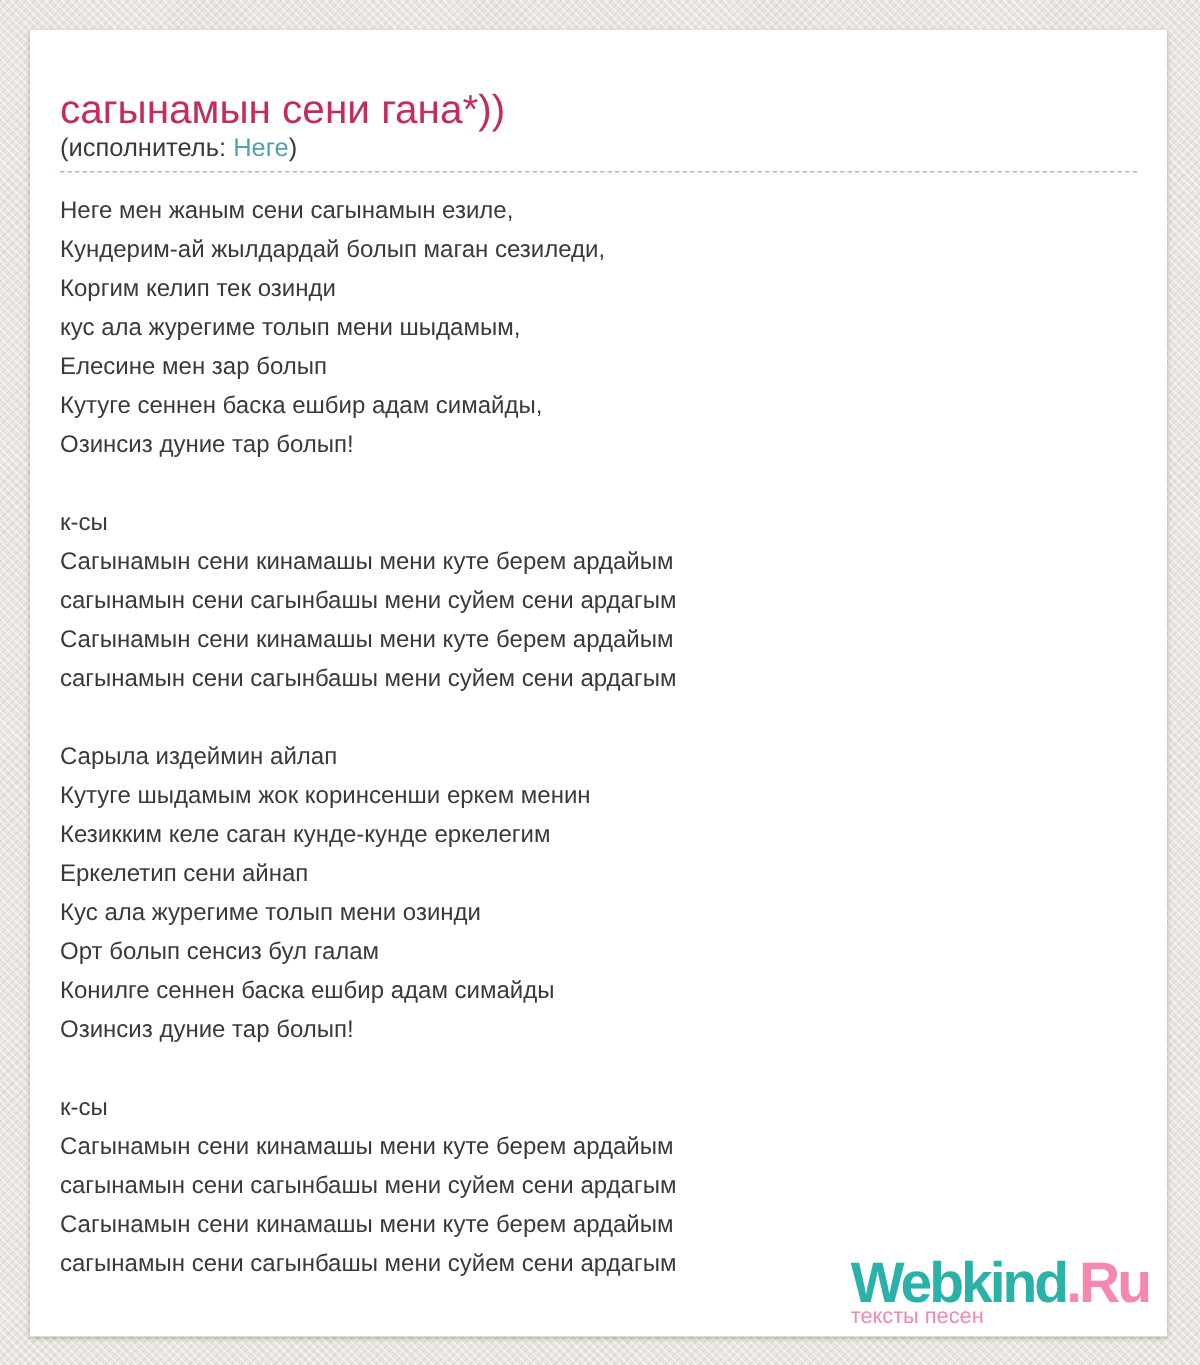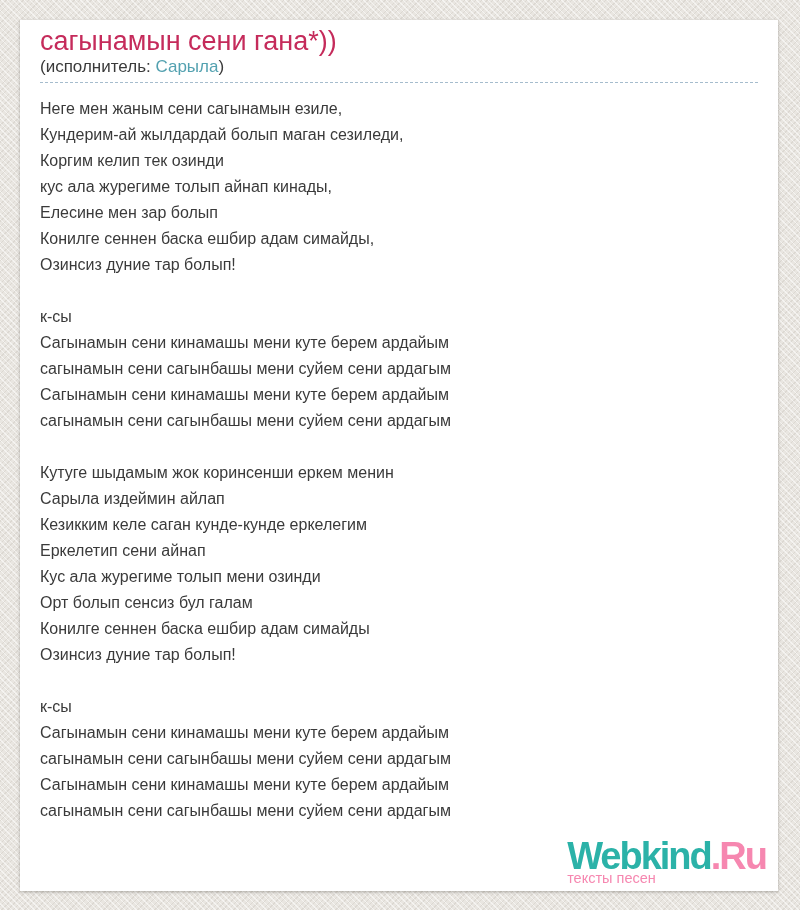--- a/index.html
+++ b/index.html
@@ -24,21 +24,21 @@
   .card {
     position: absolute;
     left: 20px;
     top: 20px;
     width: 758px;
     height: 871px;
     background: var(--card-bg, #ffffff);
     box-shadow: 0 1px 3px rgba(95, 90, 83, 0.45);
   }
   .card-inner {
-    padding: 8px 20px 0 20px;
+    padding: 40px 20px 0 20px;
   }
   .title {
     margin: 0 0 2px 0;
     font-size: 27px;
     line-height: 26px;
     font-weight: normal;
     color: var(--title-color, #c52b5b);
   }
   .artist-line {
     font-size: 17px;
@@ -90,42 +90,42 @@
 </style>
 </head>
 <body>
 
 <div class="page">
   <div class="card">
     <div class="card-inner">
 
       <h1 class="title">сагынамын сени гана*))</h1>
 
-      <div class="artist-line"><span>(исполнитель: </span><a class="artist-link">Сарыла</a><span>)</span></div>
+      <div class="artist-line"><span>(исполнитель: </span><a class="artist-link">Неге</a><span>)</span></div>
 
       <div class="lyrics" id="lyrics">
           <div class="stanza">
             <div class="line">Неге мен жаным сени сагынамын езиле,</div>
             <div class="line">Кундерим-ай жылдардай болып маган сезиледи,</div>
             <div class="line">Коргим келип тек озинди</div>
-            <div class="line">кус ала журегиме толып айнап кинады,</div>
+            <div class="line">кус ала журегиме толып мени шыдамым,</div>
             <div class="line">Елесине мен зар болып</div>
-            <div class="line">Конилге сеннен баска ешбир адам симайды,</div>
+            <div class="line">Кутуге сеннен баска ешбир адам симайды,</div>
             <div class="line">Озинсиз дуние тар болып!</div>
           </div>
           <div class="stanza">
             <div class="line">к-сы</div>
             <div class="line">Сагынамын сени кинамашы мени куте берем ардайым</div>
             <div class="line">сагынамын сени сагынбашы мени суйем сени ардагым</div>
             <div class="line">Сагынамын сени кинамашы мени куте берем ардайым</div>
             <div class="line">сагынамын сени сагынбашы мени суйем сени ардагым</div>
           </div>
           <div class="stanza">
+            <div class="line">Сарыла издеймин айлап</div>
             <div class="line">Кутуге шыдамым жок коринсенши еркем менин</div>
-            <div class="line">Сарыла издеймин айлап</div>
             <div class="line">Кезикким келе саган кунде-кунде еркелегим</div>
             <div class="line">Еркелетип сени айнап</div>
             <div class="line">Кус ала журегиме толып мени озинди</div>
             <div class="line">Орт болып сенсиз бул галам</div>
             <div class="line">Конилге сеннен баска ешбир адам симайды</div>
             <div class="line">Озинсиз дуние тар болып!</div>
           </div>
           <div class="stanza">
             <div class="line">к-сы</div>
             <div class="line">Сагынамын сени кинамашы мени куте берем ардайым</div>

